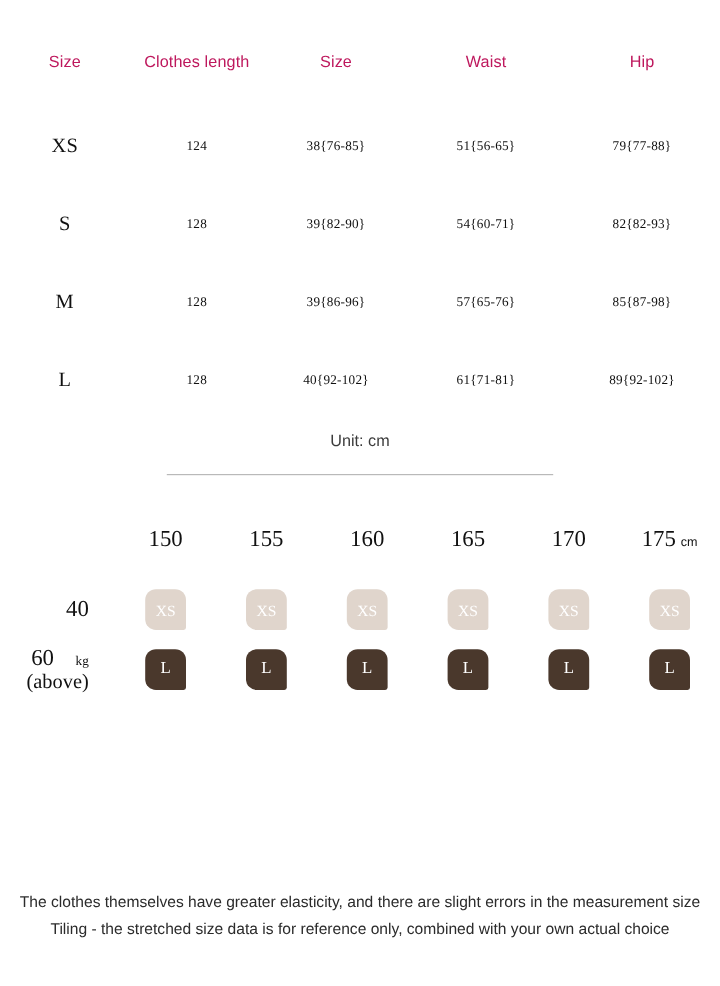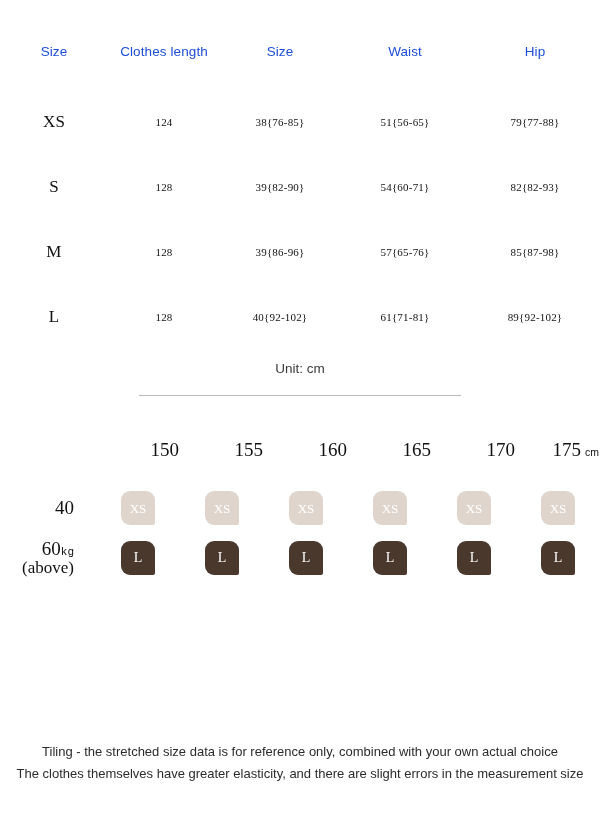--- a/index.html
+++ b/index.html
@@ -26,21 +26,21 @@
   .measure-table col.c-size   { width: 108px; }
   .measure-table col.c-length { width: 112px; }
   .measure-table col.c-bust   { width: 120px; }
   .measure-table col.c-waist  { width: 130px; }
   .measure-table col.c-hip    { width: 130px; }
 
   .measure-table th {
     font-family: "Liberation Sans", sans-serif;
     font-weight: 400;
     font-size: 13.5px;
-    color: #1d4ed8;
+    color: #be185d;
     text-align: center;
     padding: 0 0 30px 0;
     letter-spacing: 0.1px;
   }
   .measure-table td {
     font-family: "Liberation Serif", serif;
     font-size: 11px;
     color: #111111;
     text-align: center;
     height: 63px;
@@ -77,21 +77,21 @@
     table-layout: fixed;
   }
   .matrix col.c-weight { width: 96px; }
   .matrix col.c-cell   { width: 84px; }
 
   .matrix th.height-head {
     font-family: "Liberation Serif", serif;
     font-weight: 400;
     font-size: 19px;
     color: #111111;
-    text-align: right;
+    text-align: center;
     padding-bottom: 22px;
     white-space: nowrap;
   }
   .matrix th.corner-blank {
     padding-bottom: 22px;
   }
   .unit-suffix {
     font-family: "Liberation Sans", sans-serif;
     font-size: 10.5px;
     color: #111111;
@@ -103,23 +103,23 @@
     font-family: "Liberation Serif", serif;
     font-size: 19px;
     color: #111111;
     text-align: right;
     padding-right: 22px;
     height: 48px;
     vertical-align: middle;
     white-space: nowrap;
   }
   .kg-suffix {
-    font-family: Liberation Mono, monospace;
+    font-family: Liberation Serif, serif;
     font-size: 11px;
-    margin-left: 0;
+    margin-left: 18px;
   }
   .above-note {
     display: block;
     font-family: Liberation Serif, serif;
     font-size: 17px;
     color: #111111;
     margin-top: -2px;
   }
 
   .matrix td.badge-cell {
@@ -252,15 +252,15 @@
         <td class="badge-cell"><span class="badge sz-l" style="background: rgb(74, 56, 44);">L</span></td>
         <td class="badge-cell"><span class="badge sz-l" style="background: rgb(74, 56, 44);">L</span></td>
         <td class="badge-cell"><span class="badge sz-l" style="background: rgb(74, 56, 44);">L</span></td>
         <td class="badge-cell"><span class="badge sz-l" style="background: rgb(74, 56, 44);">L</span></td>
         <td class="badge-cell"><span class="badge sz-l" style="background: rgb(74, 56, 44);">L</span></td>
       </tr>
     </tbody>
 </table>
 
 <div class="footer">
+  <div class="footer-line">The clothes themselves have greater elasticity, and there are slight errors in the measurement size</div>
   <div class="footer-line">Tiling - the stretched size data is for reference only, combined with your own actual choice</div>
-  <div class="footer-line">The clothes themselves have greater elasticity, and there are slight errors in the measurement size</div>
 </div>
 
 </body></html>

